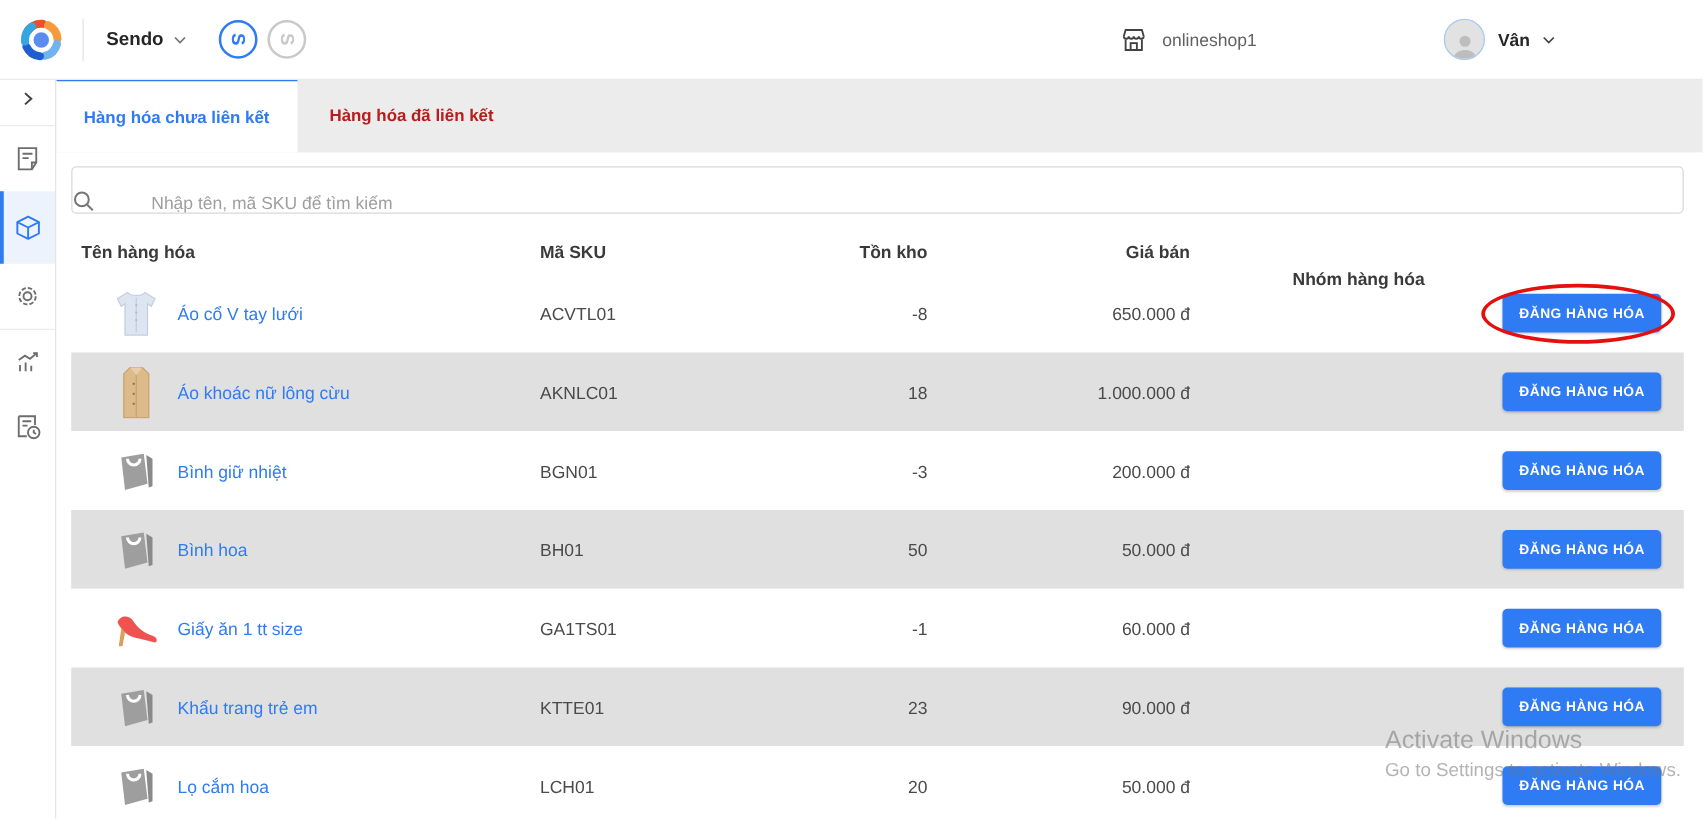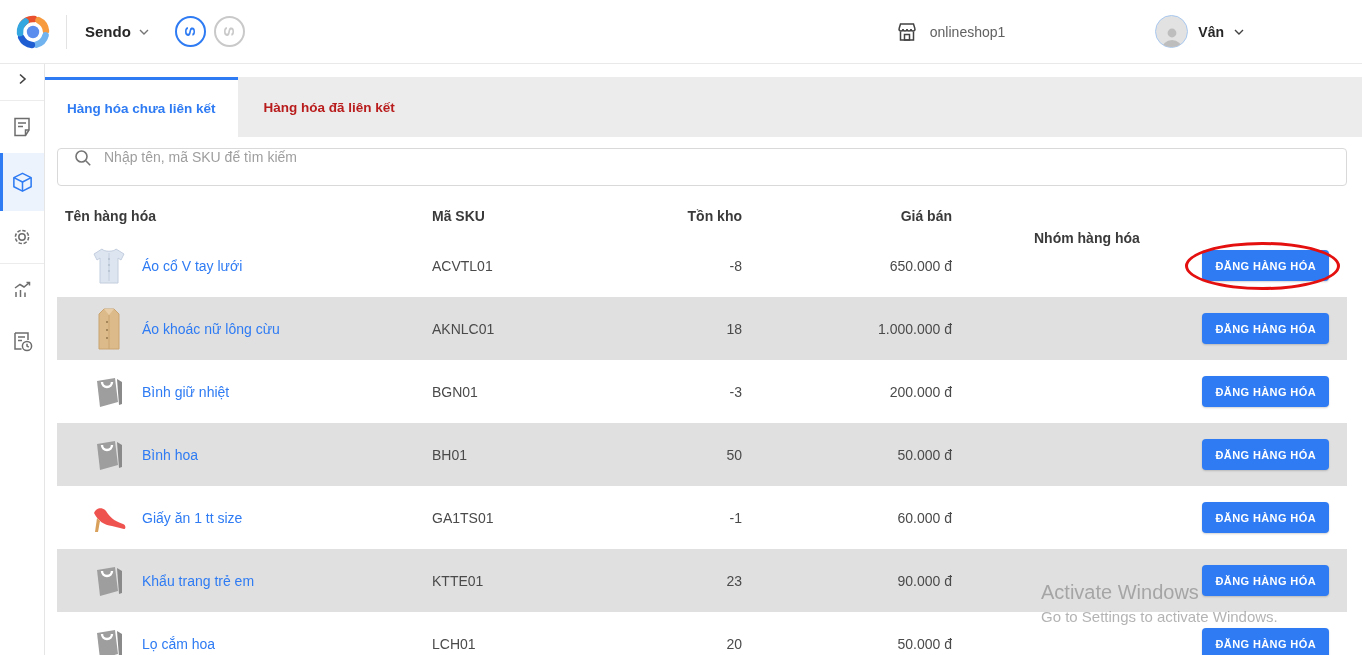--- a/index.html
+++ b/index.html
@@ -32,27 +32,27 @@
     border-right:1px solid #e5e5e5; z-index:9; }
   .sb-collapse { height:44px; display:flex; align-items:center; justify-content:center;
     border-bottom:1px solid #ececec; cursor:pointer; }
   .sb-item { height:52px; display:flex; align-items:center; justify-content:center; cursor:pointer; position:relative; }
   .sb-item.active { background:#edf3fd; height:58px; }
   .sb-item.active::before { content:""; position:absolute; left:0; top:0; bottom:0; width:3px; background:#2e7bf3; }
   .sb-item.divided { border-top:1px solid #ececec; }
 
   
   .main { position:absolute; left:45px; top:57px; right:0; bottom:0; background:#fff; }
-  .tabstrip { margin-top:20px; height:60px; background:#ececec; display:flex;text-align:center; }
+  .tabstrip { margin-top:5px; height:60px; background:#ececec; display:flex;text-align:center; }
   .tab { display:flex; align-items:center; padding:0 26px; font-size:13.5px; font-weight:bold;
     color:#b91c1c; cursor:pointer; }
   .tab.active { background:#fff; color:#2e7bf3; border-top:3px solid #2e7bf3; padding:0 22px; }
   .content { padding:11px 15px 0 12px; }
   .searchbox { height:38px; border:1px solid #d9d9d9; border-radius:4px; background:#fff;
-    display:flex; align-items:flex-start; padding-left:16px; }
+    display:flex; align-items:flex-end; padding-left:0;gap:33px; }
   .searchbox input { border:none; outline:none; flex:1; margin-left:12px; font-size:14px;
     color:#424242; font-family:inherit; background:transparent; }
   .searchbox input::placeholder { color:#9e9e9e; }
 
   .grid-row { display:grid; grid-template-columns:375px 250px 60px 210px 245px 1fr; align-items:center; }
   .thead { height:48px; font-size:14px; font-weight:bold; color:#3a3a3a; }
   .th-name { padding-left:8px; }
   .th-right { text-align:right; }
   .th-group { padding-left:82px;margin-top:44px; }
 
@@ -65,21 +65,21 @@
   .cell-right { font-size:14px; color:#4a4a4a; text-align:right; }
   .cell-action { display:flex; justify-content:flex-end; padding-right:18px; }
   .btn-wrap { position:relative; }
   .pub-btn { background:#2e7bf3; color:#fff; border:none; border-radius:4px; height:31px;
     padding:0 13px; font-size:11px; font-weight:bold; letter-spacing:.4px; cursor:pointer;
     font-family:inherit; box-shadow:0 1px 2px rgba(0,0,0,.18); }
   .red-ellipse { position:absolute; left:-17px; right:-11px; top:-8px; bottom:-9px;
     border:3px solid #e40f0f; border-radius:50%; pointer-events:none; }
 
   
-  .watermark { position:absolute; left:1041px; top:581px; z-index:30; pointer-events:none;
+  .watermark { position:absolute; left:1108px; top:581px; z-index:30; pointer-events:none;
     color:rgba(117,117,117,.55); }
   .wm1 { font-size:20px; }
   .wm2 { font-size:15px; margin-top:4px; }
 
   svg { display:block; }
 </style>
 </head>
 <body>
 
 <div class="topbar">

